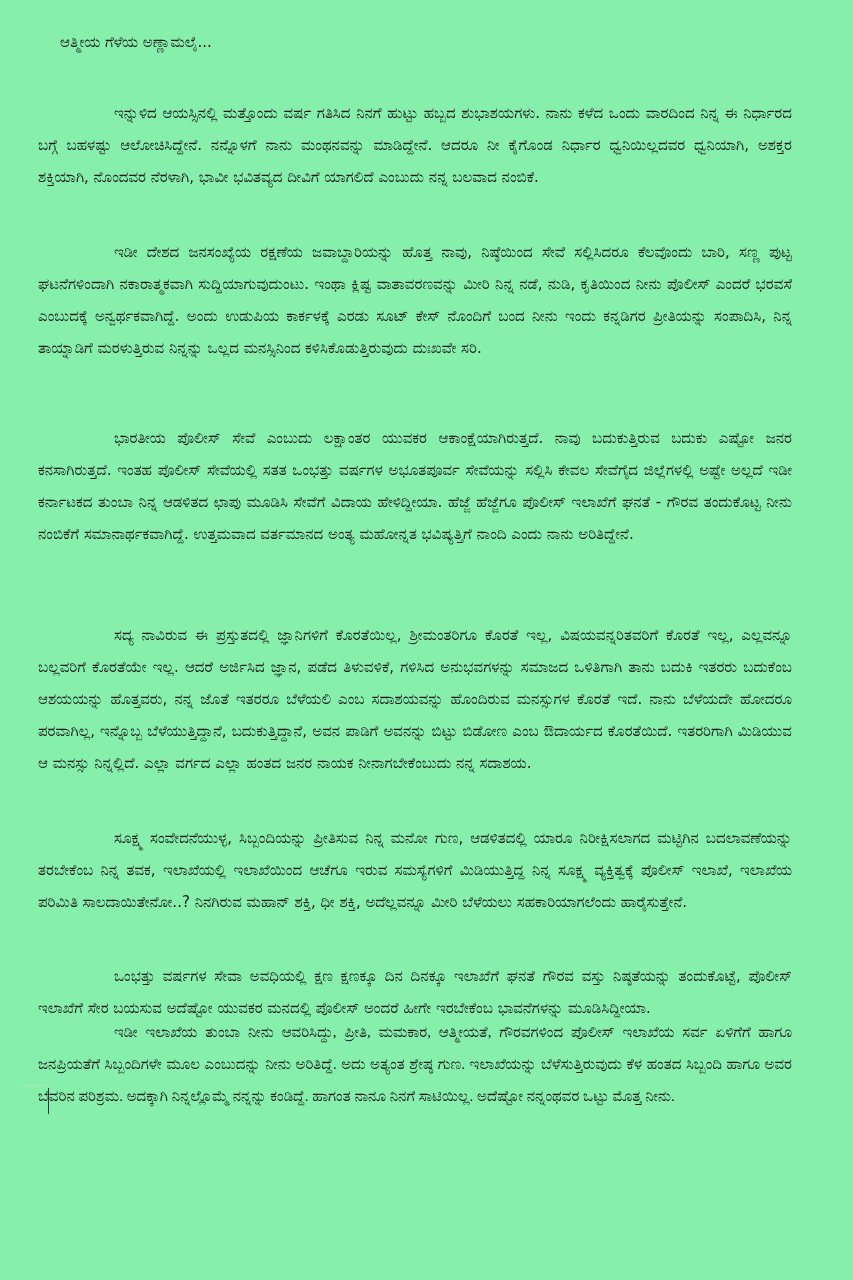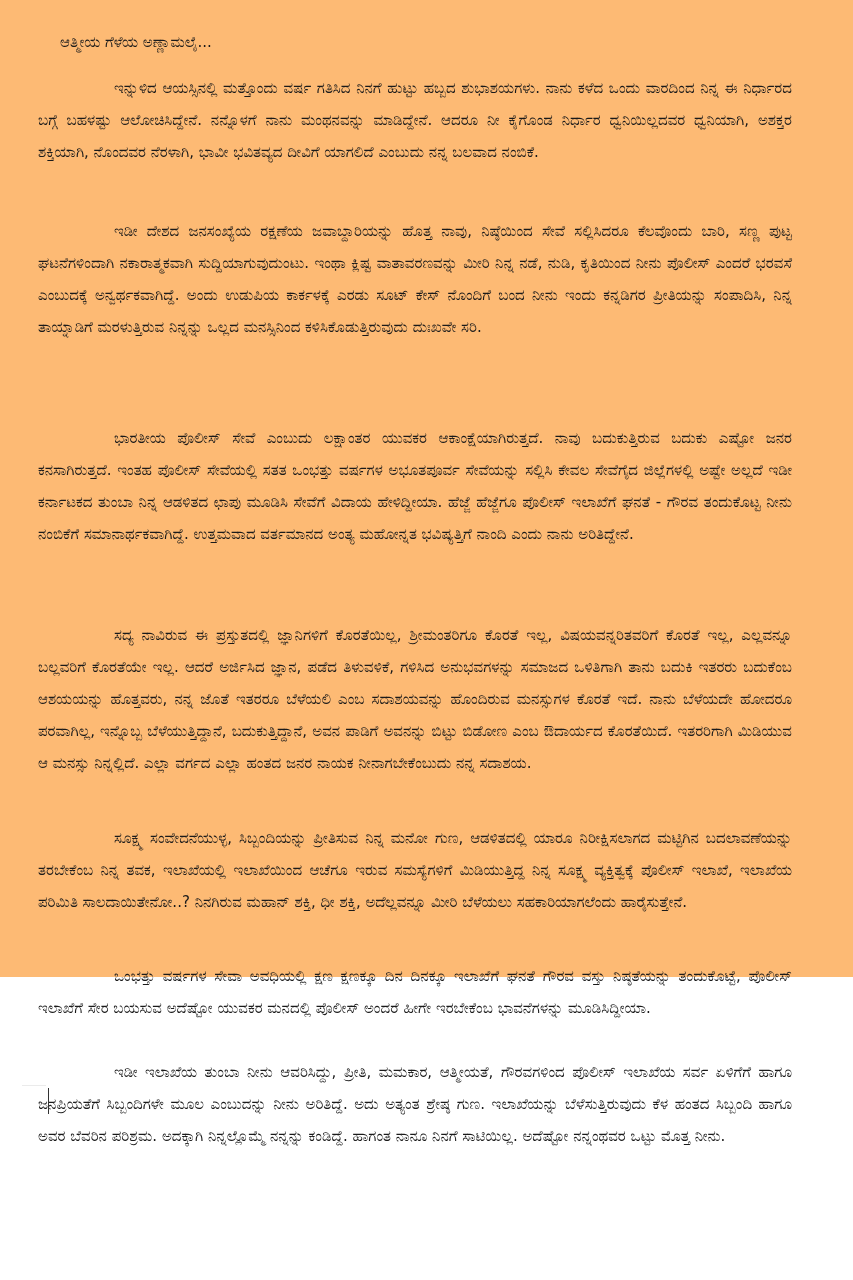--- a/index.html
+++ b/index.html
@@ -12,48 +12,48 @@
       height: 1280px;
       overflow: hidden;
       position: relative;
       color: #1a1a1a;
       font-family: "DejaVu Sans", "Liberation Sans", sans-serif;
     }
     .page {
       position: absolute;
       left: 0; top: 0;
       width: 853px;
-      height: 977px;
-      background: #fdba74;
+      height: 1280px;
+      background: #86efac;
     }
     .salutation {
       position: absolute;
       left: 60px;
       top: 28px;
       font-size: 15px;
       line-height: 28px;
       white-space: nowrap;
     }
     .para {
       position: absolute;
       left: 38px;
       width: 754px;
       font-size: 15px;
       line-height: 32px;
       text-align: justify;
       text-indent: 76px;
       margin: 0;
     }
-    #p1 { top: 72px; }
-    #p2 { top: 215px; }
+    #p1 { top: 97px; }
+    #p2 { top: 236px; }
     #p3 { top: 389px; margin-top: 33px; }
     #p4 { top: 587px; margin-top: 32px; }
     #p5 { top: 822px; }
     #p6 { top: 960px; }
-    #p7 { top: 1056px; }
+    #p7 { top: 1016px; font-family: Liberation Serif, serif; }
     .mark {
       position: absolute;
       background: #d8d8d8;
     }
   </style>
 </head>
 <body>
 
 <div class="page">
   <div class="salutation">ಆತ್ಮೀಯ ಗೆಳೆಯ ಅಣ್ಣಾಮಲೈ...</div>

